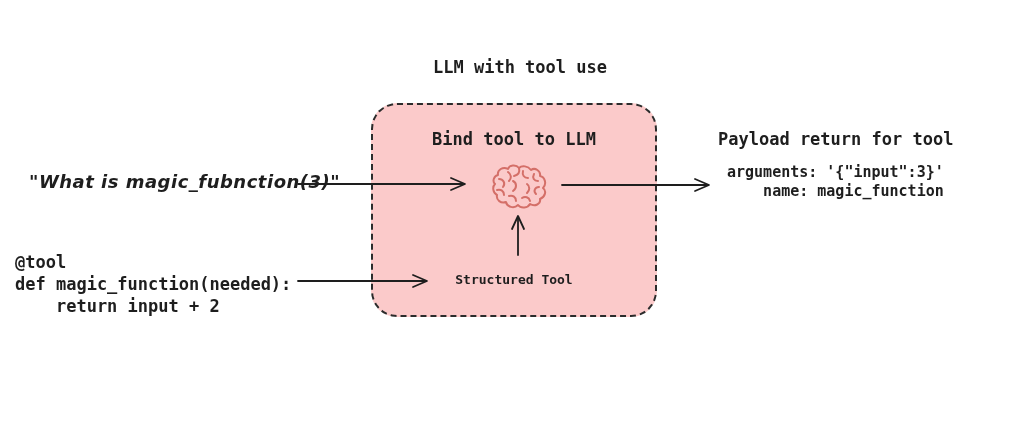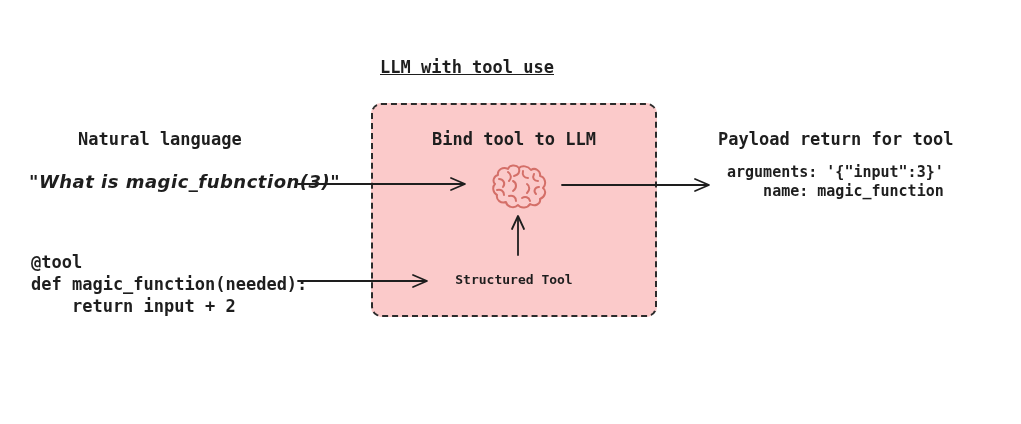--- a/index.html
+++ b/index.html
@@ -22,24 +22,23 @@
   }
   .mono {
     font-family: "DejaVu Sans Mono", "Liberation Mono", monospace;
     font-weight: 700;
     color: var(--text);
   }
   .title {
     position: absolute;
     left: 380px; top: 57px;
     width: 280px;
-    text-align: left;
+    text-align: center;
     font-size: 17px;
     white-space: pre;
-    text-decoration: underline;
   }
   .nl-heading {
     position: absolute;
     left: 78px; top: 129px;
     font-size: 17px;
     white-space: pre;
   }
   .nl-quote {
     position: absolute;
     left: 29px; top: 171px;
@@ -48,30 +47,29 @@
     font-weight: 600;
     font-size: 18px;
     letter-spacing: 0.5px;
     white-space: pre;
   }
   .code-block {
     position: absolute;
     left: 15px; top: 251px;
     font-size: 17px;
     line-height: 22px;
-    margin-left: 16px;
   }
   .code-line, .payload-line { white-space: pre; }
   .bind-box {
     position: absolute;
     left: 371px; top: 103px;
     width: 286px; height: 214px;
     background: var(--box-fill);
     border: 2.5px dashed var(--box-border);
-    border-radius: 10px;
+    border-radius: 26px;
     text-decoration: underline;
   }
   .box-heading {
     position: absolute;
     left: 0; top: 24px;
     width: 100%;
     text-align: center;
     font-size: 17px;
     white-space: pre;
   }
@@ -122,21 +120,20 @@
     stroke-linejoin: round;
   }
 </style>
 </head>
 <body>
 
 <div class="canvas">
 
   <div class="title mono">LLM with tool use</div>
 
-  <div class="nl-heading mono">Natural language</div>
   <div class="nl-quote">"What is magic_fubnction(3)"</div>
 
   <div class="code-block mono">
     <div class="code-line">@tool</div>
     <div class="code-line">def magic_function(needed):</div>
     <div class="code-line">    return input + 2</div>
   </div>
 
   <div class="bind-box">
     <div class="box-heading mono">Bind tool to LLM</div>

